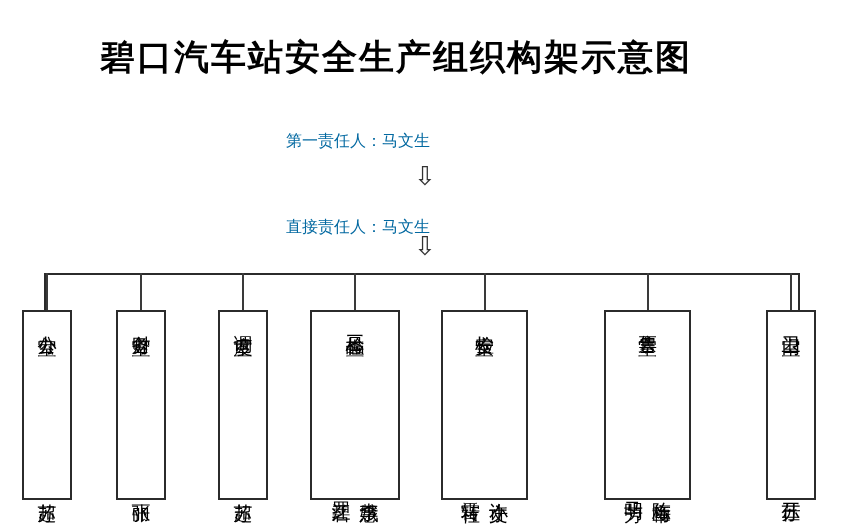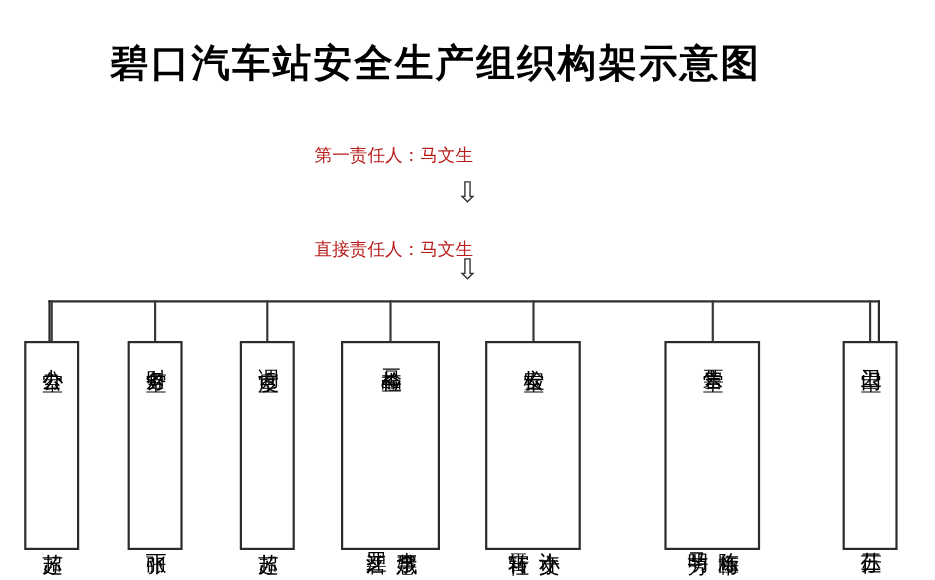--- a/index.html
+++ b/index.html
@@ -33,21 +33,21 @@
     white-space: nowrap;
   }
 
   
   .resp-line {
     position: absolute;
     width: 716px;
     left: 0;
     text-align: center;
     font-size: 16px;
-    color: #b91c1c;
+    color: #0369a1;
     white-space: nowrap;
   }
   .resp-line.first  { top: 131px; }
   .resp-line.second { top: 217px; }
 
   
   .arrow-down {
     position: absolute;
     left: 0;
     width: 850px;

